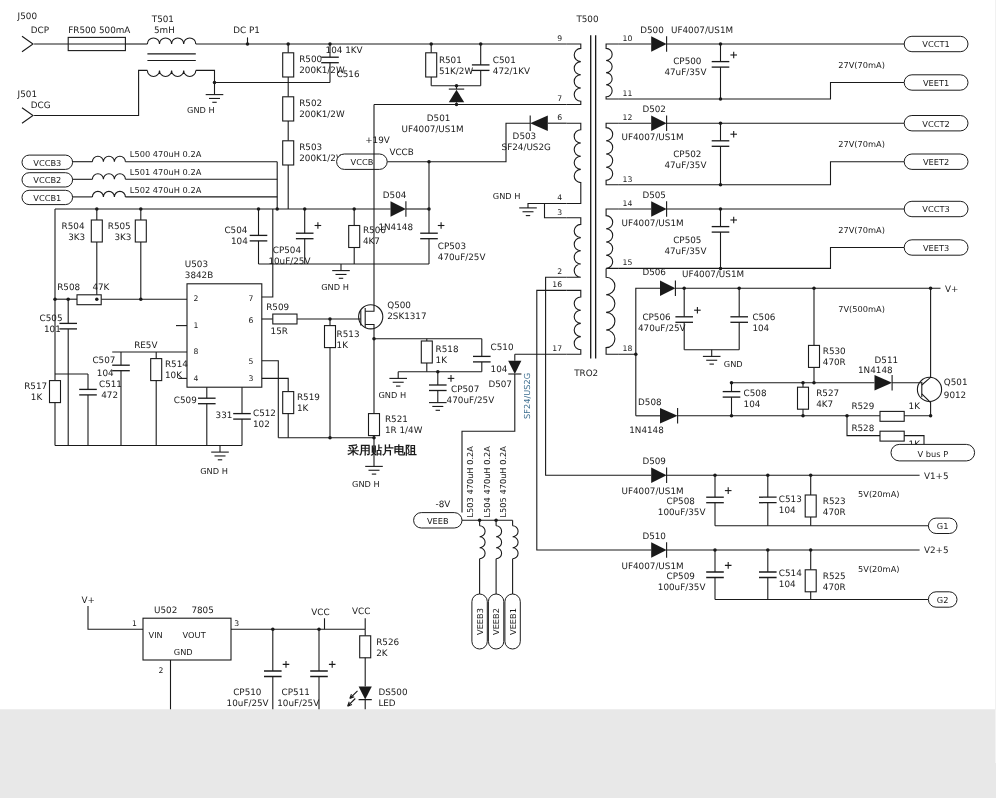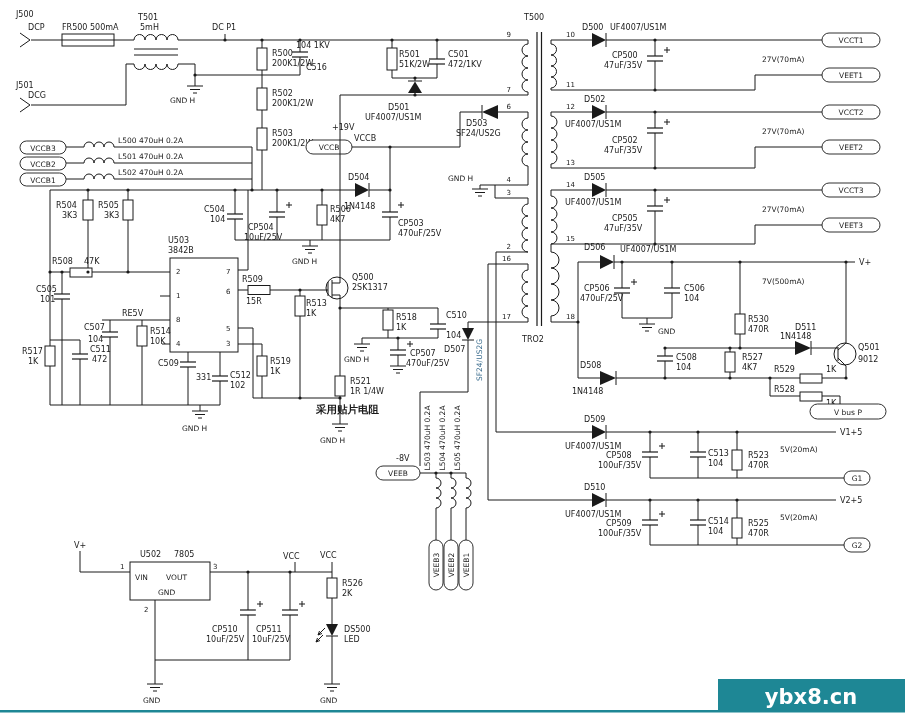--- a/index.html
+++ b/index.html
@@ -1,16 +1,16 @@
 <!DOCTYPE html>
 <html><head>
 <meta charset="utf-8">
 <style>
   html,body { margin:0; padding:0; background:#e8e8e8; }
-  #stage { position:relative; width:905px; height:725px; background:#ffffff; overflow:hidden;
+  #stage { position:relative; width:905px; height:645px; background:#ffffff; overflow:hidden;
            font-family:"DejaVu Sans", sans-serif; }
   svg text { font-family:"DejaVu Sans", sans-serif; font-size:8px; fill:#1a1a1a; }
   .w   { stroke:#1a1a1a; stroke-width:1; fill:none; }
   .w2  { stroke:#1a1a1a; stroke-width:1.2; fill:none; }
   .f   { fill:#1a1a1a; stroke:none; }
   .box { fill:#ffffff; stroke:#1a1a1a; stroke-width:1; }
   .badge { fill:#ffffff; stroke:#1a1a1a; stroke-width:0.9; }
   .bt  { font-size:7.5px; text-anchor:middle; }
   .pn  { font-size:7px; }
   .pe  { font-size:7px; text-anchor:end; }

